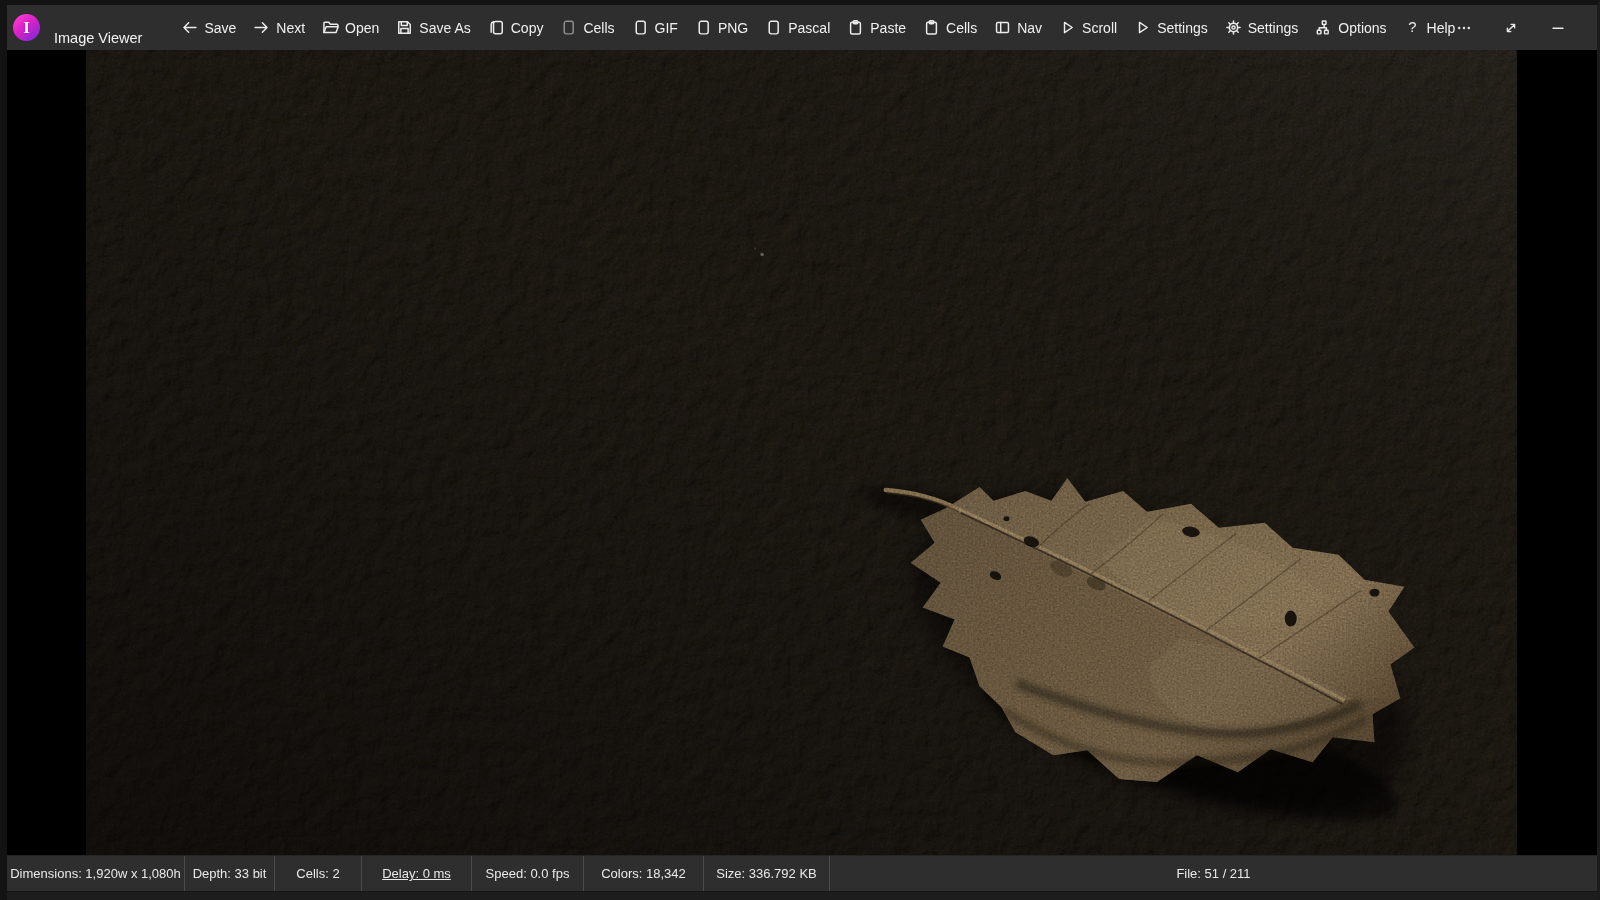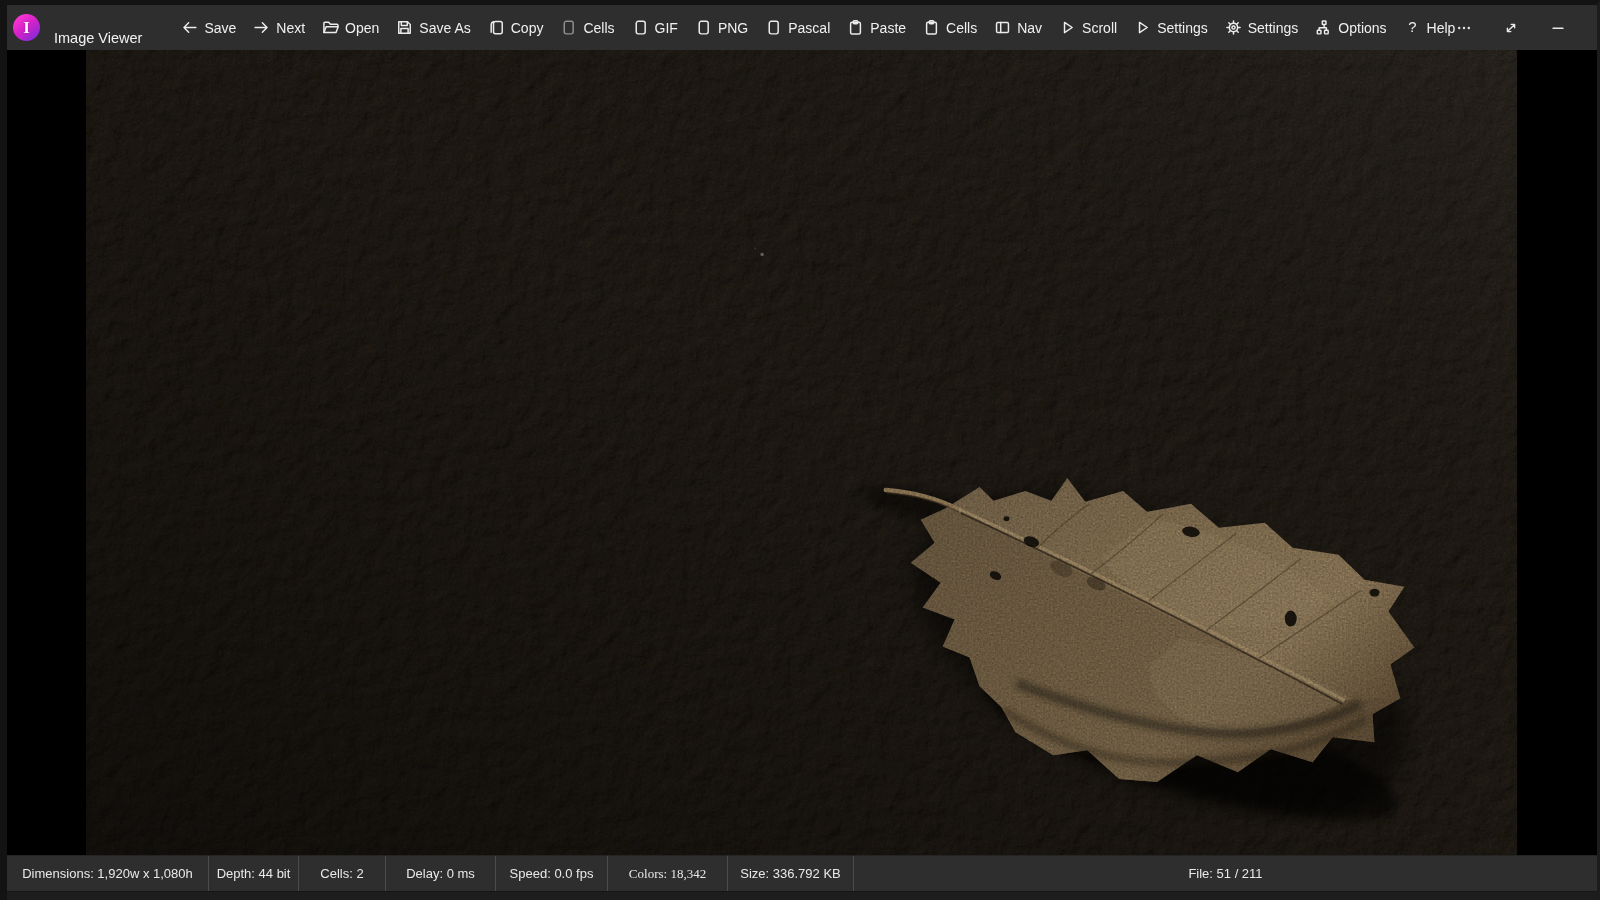--- a/index.html
+++ b/index.html
@@ -342,31 +342,31 @@
           <ellipse cx="1374" cy="594" rx="5" ry="4"></ellipse>
           <ellipse cx="1005" cy="520" rx="3" ry="2.5"></ellipse>
         </g>
       </g>
 
       <rect x="82" y="50" width="1435" height="807" filter="url(#grainF)" opacity=".55"></rect>
     </svg>
   </div>
 
   <div id="statusbar">
-  <div class="sb-cell" style="width: 202px;">Dimensions: 1,920w x 1,080h</div>
-
-  <div class="sb-cell" style="width: 90px;">Depth: 44 bit</div>
+  <div class="sb-cell" style="width: 178px;">Dimensions: 1,920w x 1,080h</div>
+
+  <div class="sb-cell" style="width: 90px;">Depth: 33 bit</div>
 
   <div class="sb-cell" style="width: 87px;">Cells: 2</div>
 
-  <div class="sb-cell" style="width: 110px;">Delay: 0 ms</div>
+  <div class="sb-cell" style="width: 110px; text-decoration: underline;">Delay: 0 ms</div>
 
   <div class="sb-cell" style="width: 112px;">Speed: 0.0 fps</div>
 
-  <div class="sb-cell" style="width: 120px; font-family: Liberation Serif, serif;">Colors: 18,342</div>
+  <div class="sb-cell" style="width: 120px;">Colors: 18,342</div>
 
   <div class="sb-cell" style="width: 126px;">Size: 336.792 KB</div>
 
   <div class="sb-cell" style="width: 147px;">File: 51 / 211</div>
 
 </div>
   <div id="bottom-strip"></div>
 </div>
 
 </body></html>

